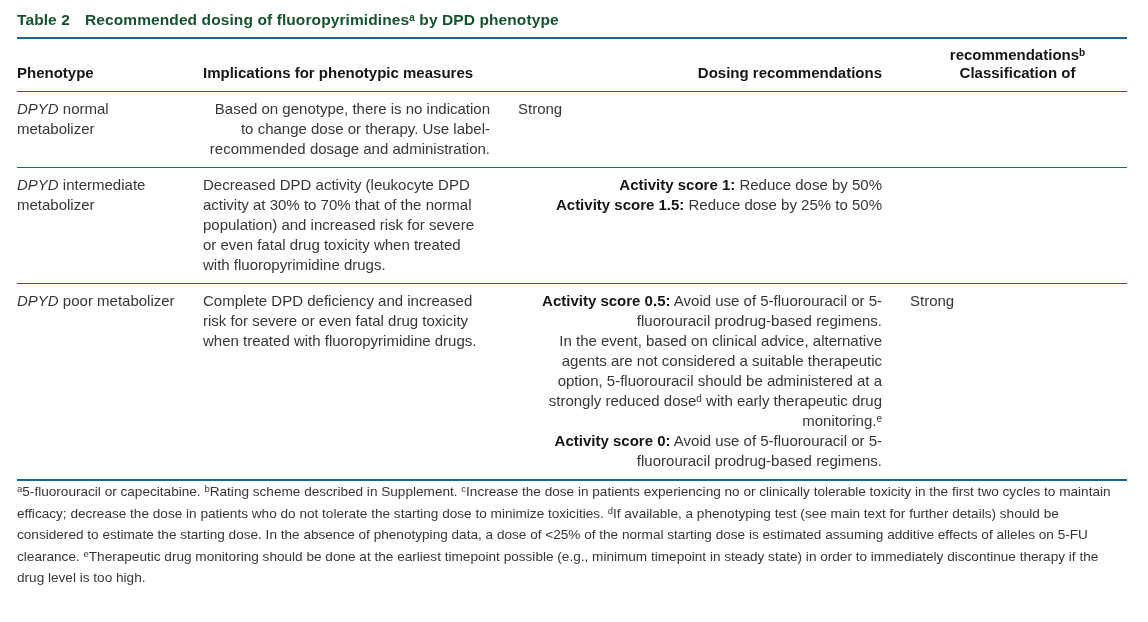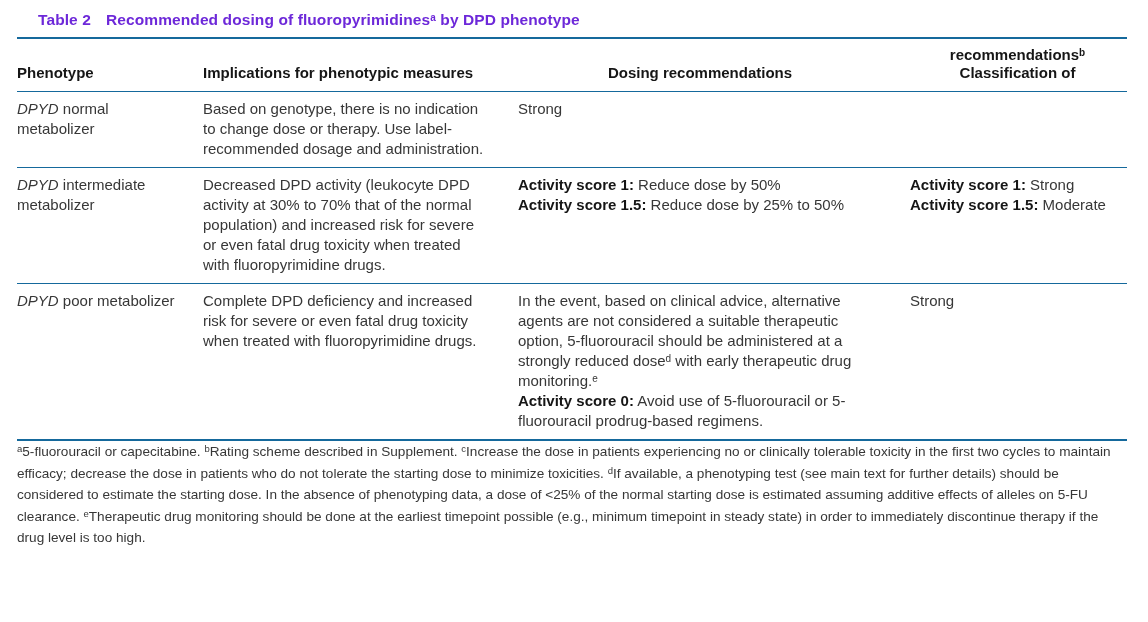--- a/index.html
+++ b/index.html
@@ -5,21 +5,21 @@
   html,body { margin:0; padding:0; background:#ffffff; }
   body {
     width:1148px; height:622px; overflow:hidden;
     font-family:"Liberation Sans", sans-serif;
     color:#373737;
     -webkit-font-smoothing:antialiased;
   }
   .page { padding:8px 21px 0 17px; }
 
   
-  .title { font-weight:bold; font-size:15.5px; color:#6d28d9; padding:3px 0 8px 0; letter-spacing:0.1px;margin-left:21px; }
+  .title { font-weight:bold; font-size:15.5px; color:#14532d; padding:3px 0 8px 0; letter-spacing:0.1px; }
   .title-label { margin-right:15px; }
   .title .rich-block { display:inline; }
 
   
   .rule { height:0; border-top:2px solid #15699c; }
 
   
   .tgrid { display:grid; grid-template-columns:186px 315px 392px 217px; }
 
   .header-row {
@@ -33,21 +33,21 @@
 
   .trow {
     border-bottom:1.5px solid #15699c;
     padding:7px 0 8px 0;
     font-size:15px; line-height:20px;
   }
   .trow.last { border-bottom:2px solid #15699c; }
 
   .cell.c1 { padding-right:20px; }
   .cell.c2 { padding-right:30px; }
-  .cell.c3 { padding-right:28px; }
+  .cell.c3 { padding-right:28px;text-align:right; }
   .cell.c4 { padding-right:2px; }
 
   .rich-block { display:block; }
   .b   { font-weight:bold; color:#161616; }
   .i   { font-style:italic; }
   .sup { font-size:10px; position:relative; top:-4.5px; line-height:0; }
 
   
   .footnotes { font-size:13.6px; line-height:21.5px; color:#373737; }
   .footnotes .sup { font-size:9.5px; top:-4px; }
@@ -89,34 +89,31 @@
     <div class="cell c1">
         <div class="rich-block"><span class="i">DPYD</span><span> intermediate metabolizer</span></div>
       </div>
     <div class="cell c2">
         <div class="rich-block"><span>Decreased DPD activity (leukocyte DPD activity at 30% to 70% that of the normal population) and increased risk for severe or even fatal drug toxicity when treated with fluoropyrimidine drugs.</span></div>
       </div>
     <div class="cell c3">
         <div class="rich-block"><span class="b">Activity score 1:</span><span> Reduce dose by 50%</span></div>
         <div class="rich-block"><span class="b">Activity score 1.5:</span><span> Reduce dose by 25% to 50%</span></div>
       </div>
-    <div class="cell c4">
-        <div class="rich-block"><span class="b">Activity score 1:</span><span> Strong</span></div>
-        <div class="rich-block"><span class="b">Activity score 1.5:</span><span> Moderate</span></div>
-      </div>
   </div>
 
   <div class="tgrid trow last">
     <div class="cell c1">
         <div class="rich-block"><span class="i">DPYD</span><span> poor metabolizer</span></div>
       </div>
     <div class="cell c2">
         <div class="rich-block"><span>Complete DPD deficiency and increased risk for severe or even fatal drug toxicity when treated with fluoropyrimidine drugs.</span></div>
       </div>
     <div class="cell c3">
+        <div class="rich-block"><span class="b">Activity score 0.5:</span><span> Avoid use of 5-fluorouracil or 5-fluorouracil prodrug-based regimens.</span></div>
         <div class="rich-block"><span>In the event, based on clinical advice, alternative agents are not considered a suitable therapeutic option, 5-fluorouracil should be administered at a strongly reduced dose</span><span class="sup">d</span><span> with early therapeutic drug monitoring.</span><span class="sup">e</span></div>
         <div class="rich-block"><span class="b">Activity score 0:</span><span> Avoid use of 5-fluorouracil or 5-fluorouracil prodrug-based regimens.</span></div>
       </div>
     <div class="cell c4">
         <div class="rich-block"><span>Strong</span></div>
       </div>
   </div>
 
   <div class="footnotes">
       <div class="rich-block"><span class="sup">a</span><span>5-fluorouracil or capecitabine. </span><span class="sup">b</span><span>Rating scheme described in Supplement. </span><span class="sup">c</span><span>Increase the dose in patients experiencing no or clinically tolerable toxicity in the first two cycles to maintain efficacy; decrease the dose in patients who do not tolerate the starting dose to minimize toxicities. </span><span class="sup">d</span><span>If available, a phenotyping test (see main text for further details) should be considered to estimate the starting dose. In the absence of phenotyping data, a dose of &lt;25% of the normal starting dose is estimated assuming additive effects of alleles on 5-FU clearance. </span><span class="sup">e</span><span>Therapeutic drug monitoring should be done at the earliest timepoint possible (e.g., minimum timepoint in steady state) in order to immediately discontinue therapy if the drug level is too high.</span></div>

